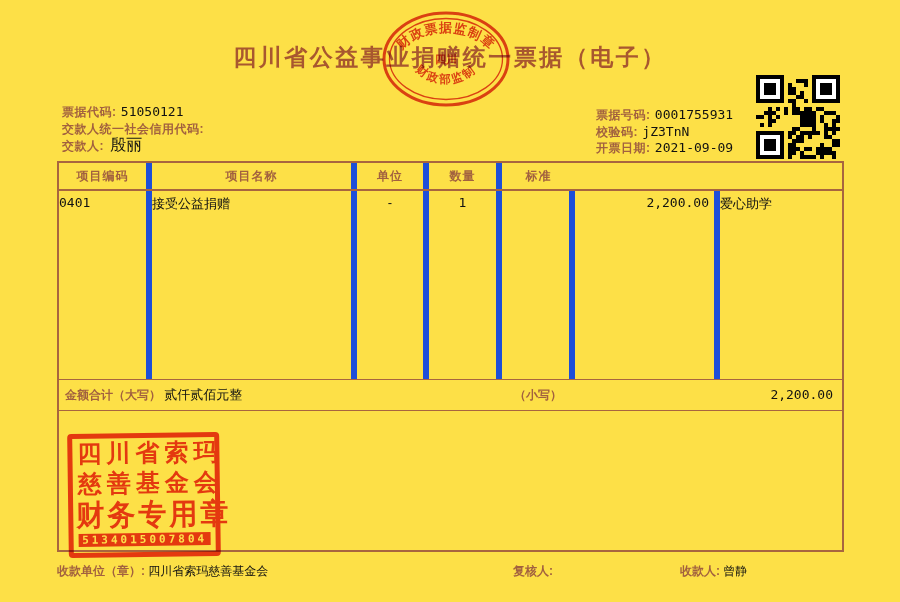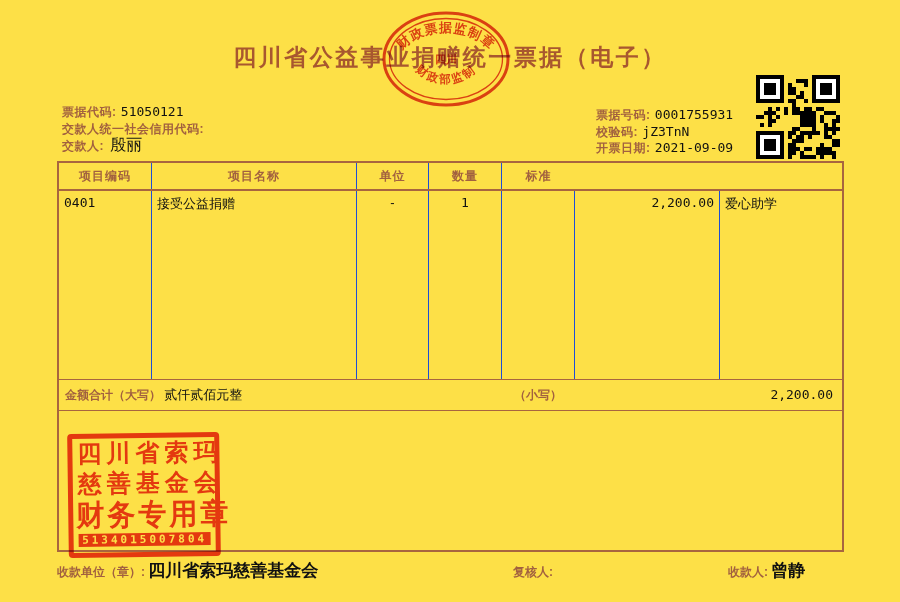--- a/index.html
+++ b/index.html
@@ -27,26 +27,26 @@
   .info .val-cn{color:#111;font-size:16px;margin-left:3px;font-family:"Liberation Sans", sans-serif;}
 
   
   .tbl{position:absolute;left:57px;top:161px;width:787px;height:391px;
        border:2px solid #a8653f;box-sizing:border-box;}
   .hdr{display:flex;height:26px;border-bottom:2px solid #a8653f;}
   .hdr .cell{display:flex;align-items:center;justify-content:center;
              color:#a2613f;font-size:12px;font-weight:600;letter-spacing:1px;}
   .rows{display:flex;height:188px;border-bottom:1px solid #a8653f;}
   .rows .cell{padding-top:4px;color:#111;font-size:13px;box-sizing:border-box;}
-  .cell{border-right:1px solid #1d4ed8;box-sizing:border-box;}
+  .cell{border-right:6px solid #1d4ed8;box-sizing:border-box;}
   .cell:last-child{border-right:none;}
   .c1{width:93px;} .c2{width:205px;} .c3{width:72px;} .c4{width:73px;}
   .c5{width:73px;} .c6{width:145px;} .c7{flex:1;}
   .ta-c{text-align:center;} .ta-r{text-align:right;}
-  .pl{padding-left:5px;} .pr{padding-right:5px;}
+  .pl{} .pr{padding-right:5px;}
   .mono{font-family:"DejaVu Sans Mono", monospace;}
 
   .total{position:relative;height:30px;border-bottom:1px solid #a8653f;
          line-height:30px;font-size:12px;white-space:nowrap;}
   .total .seg{position:absolute;top:0;}
   .total .lbl{color:#a2613f;font-weight:600;}
   .total .blk{color:#111;font-size:13px;}
   .t-left{left:6px;}
   .t-small{left:455px;}
   .t-amt{right:9px;font-family:"DejaVu Sans Mono", monospace;color:#111;font-size:13px;}
@@ -64,24 +64,24 @@
             padding-left:3px;white-space:nowrap;transform:scaleY(1.04);}
   .seal .code{margin:2px 5px 0 5px;background:#e5372b;color:#ffffff;
               font-family:"DejaVu Sans Mono", monospace;font-size:11px;font-weight:700;
               letter-spacing:3px;height:13px;line-height:13px;white-space:nowrap;overflow:hidden;}
 
   
   .footer{position:absolute;left:57px;top:561px;width:787px;height:20px;
           font-size:12px;line-height:20px;white-space:nowrap;}
   .footer .seg{position:absolute;top:0;}
   .footer .lbl{color:#a2613f;font-weight:600;}
-  .footer .val{color:#111;font-size:17px;font-weight:bold;}
+  .footer .val{color:#111;font-size:12px;}
   .f-unit{left:0;}
   .f-review{left:456px;}
-  .f-payee{left:623px;margin-left:48px;}
+  .f-payee{left:623px;}
 </style>
 </head>
 <body>
 
 <div class="receipt">
 
   <div class="title">四川省公益事业捐赠统一票据（电子）</div>
 
   <div class="oval-stamp">
     <svg viewBox="0 0 130 98" width="130" height="98" xmlns="http://www.w3.org/2000/svg">

